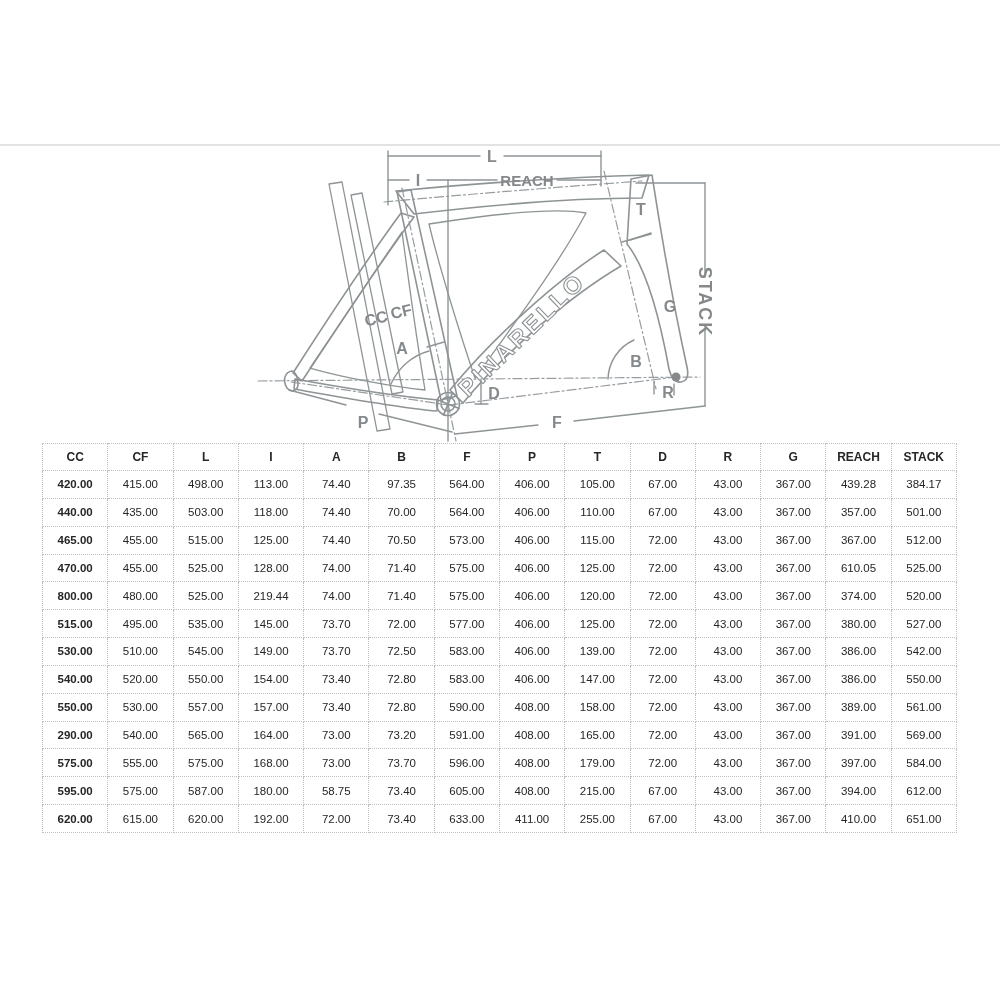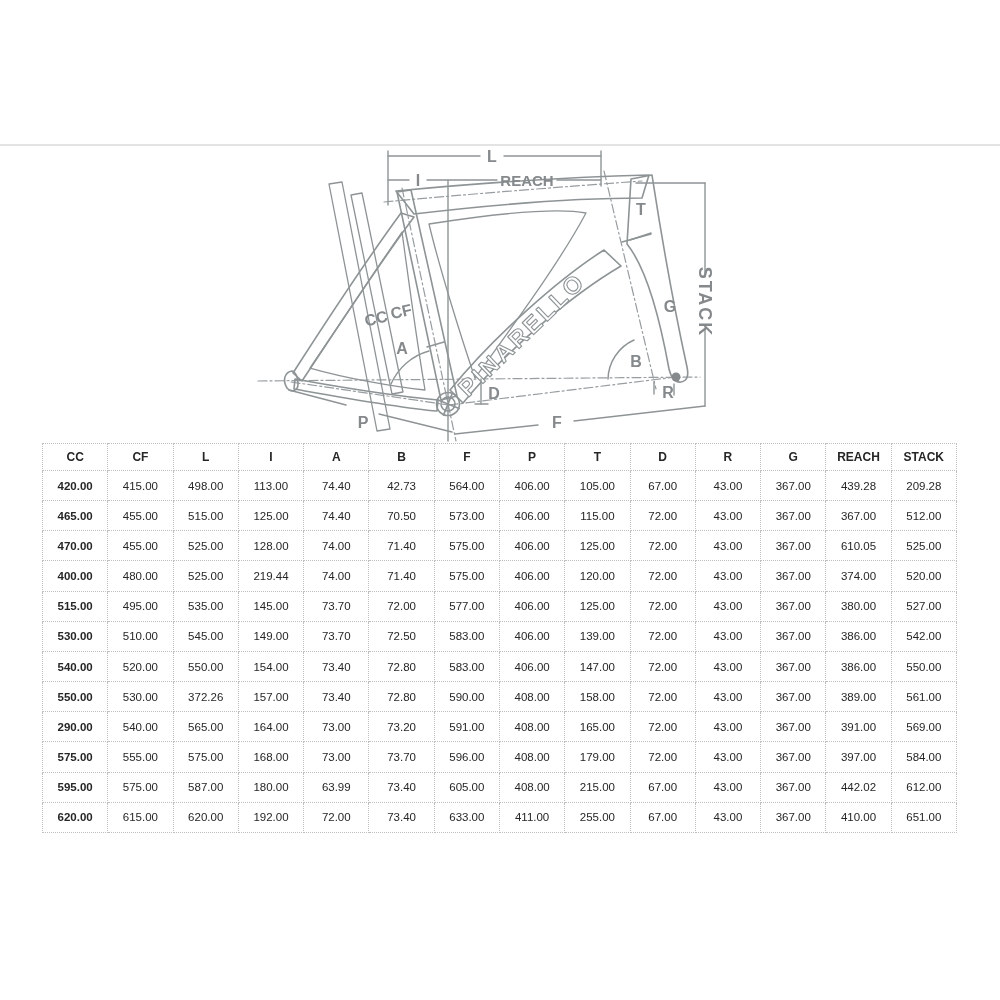--- a/index.html
+++ b/index.html
@@ -165,29 +165,45 @@
         <th>STACK</th>
       </tr>
   </thead>
   <tbody>
       <tr>
         <td class="first-col">420.00</td>
         <td>415.00</td>
         <td>498.00</td>
         <td>113.00</td>
         <td>74.40</td>
-        <td>42.73</td>
+        <td>97.35</td>
         <td>564.00</td>
         <td>406.00</td>
         <td>105.00</td>
         <td>67.00</td>
         <td>43.00</td>
         <td>367.00</td>
         <td>439.28</td>
-        <td>209.28</td>
+        <td>384.17</td>
+      </tr>
+      <tr>
+        <td class="first-col">440.00</td>
+        <td>435.00</td>
+        <td>503.00</td>
+        <td>118.00</td>
+        <td>74.40</td>
+        <td>70.00</td>
+        <td>564.00</td>
+        <td>406.00</td>
+        <td>110.00</td>
+        <td>67.00</td>
+        <td>43.00</td>
+        <td>367.00</td>
+        <td>357.00</td>
+        <td>501.00</td>
       </tr>
       <tr>
         <td class="first-col">465.00</td>
         <td>455.00</td>
         <td>515.00</td>
         <td>125.00</td>
         <td>74.40</td>
         <td>70.50</td>
         <td>573.00</td>
         <td>406.00</td>
@@ -208,21 +224,21 @@
         <td>575.00</td>
         <td>406.00</td>
         <td>125.00</td>
         <td>72.00</td>
         <td>43.00</td>
         <td>367.00</td>
         <td>610.05</td>
         <td>525.00</td>
       </tr>
       <tr>
-        <td class="first-col">400.00</td>
+        <td class="first-col">800.00</td>
         <td>480.00</td>
         <td>525.00</td>
         <td>219.44</td>
         <td>74.00</td>
         <td>71.40</td>
         <td>575.00</td>
         <td>406.00</td>
         <td>120.00</td>
         <td>72.00</td>
         <td>43.00</td>
@@ -274,21 +290,21 @@
         <td>147.00</td>
         <td>72.00</td>
         <td>43.00</td>
         <td>367.00</td>
         <td>386.00</td>
         <td>550.00</td>
       </tr>
       <tr>
         <td class="first-col">550.00</td>
         <td>530.00</td>
-        <td>372.26</td>
+        <td>557.00</td>
         <td>157.00</td>
         <td>73.40</td>
         <td>72.80</td>
         <td>590.00</td>
         <td>408.00</td>
         <td>158.00</td>
         <td>72.00</td>
         <td>43.00</td>
         <td>367.00</td>
         <td>389.00</td>
@@ -324,29 +340,29 @@
         <td>43.00</td>
         <td>367.00</td>
         <td>397.00</td>
         <td>584.00</td>
       </tr>
       <tr>
         <td class="first-col">595.00</td>
         <td>575.00</td>
         <td>587.00</td>
         <td>180.00</td>
-        <td>63.99</td>
+        <td>58.75</td>
         <td>73.40</td>
         <td>605.00</td>
         <td>408.00</td>
         <td>215.00</td>
         <td>67.00</td>
         <td>43.00</td>
         <td>367.00</td>
-        <td>442.02</td>
+        <td>394.00</td>
         <td>612.00</td>
       </tr>
       <tr>
         <td class="first-col">620.00</td>
         <td>615.00</td>
         <td>620.00</td>
         <td>192.00</td>
         <td>72.00</td>
         <td>73.40</td>
         <td>633.00</td>

